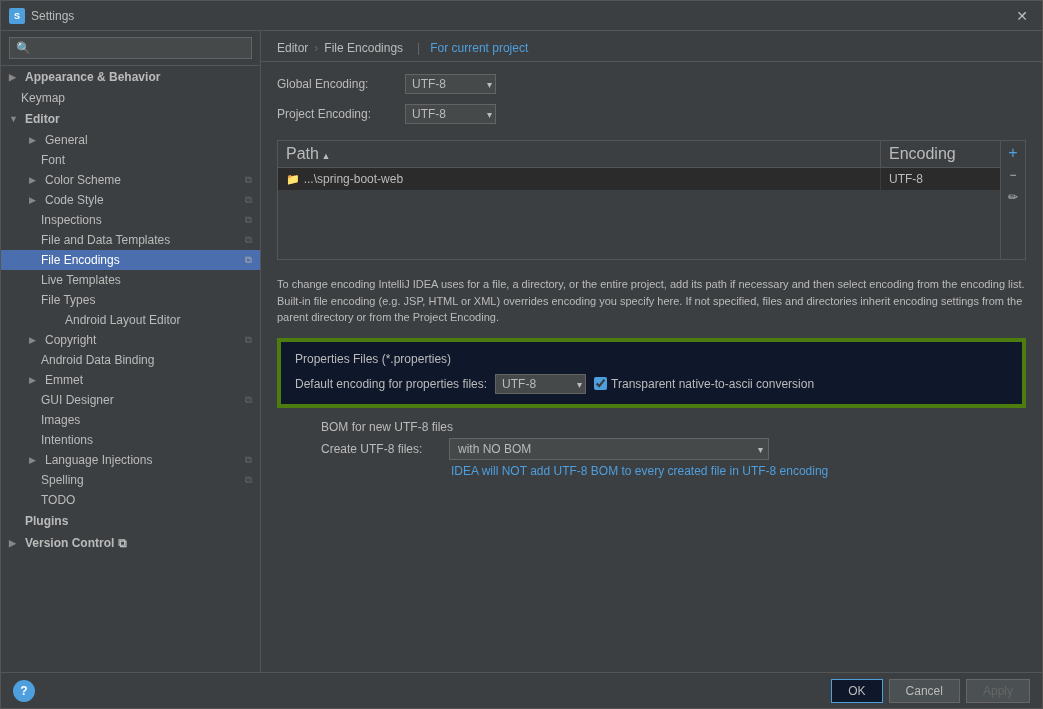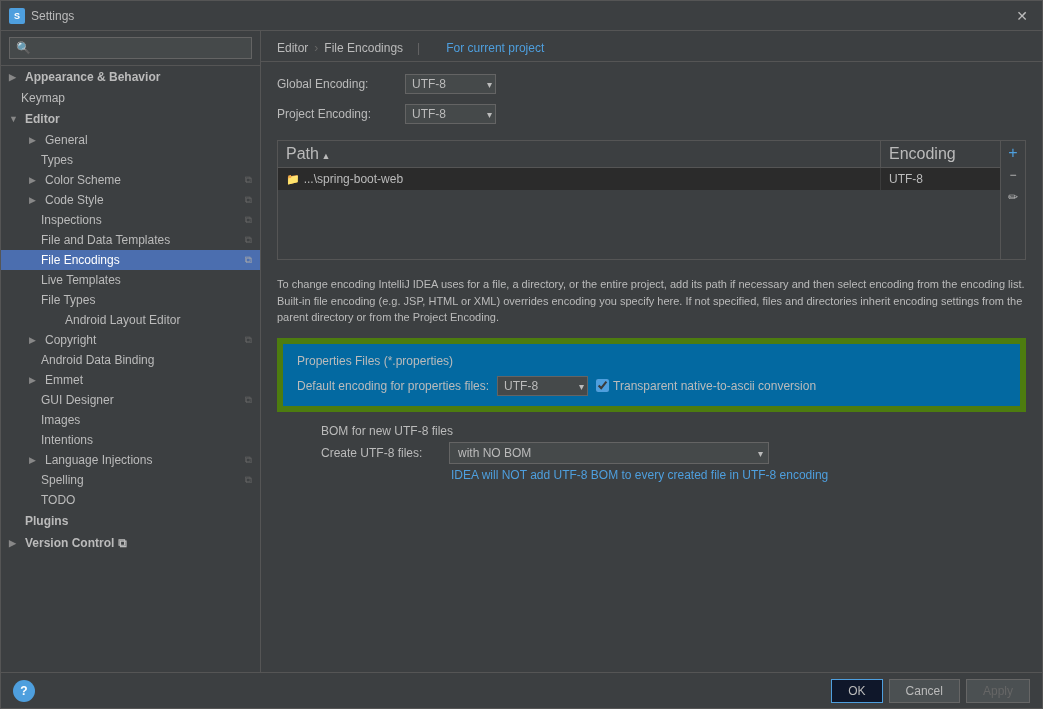--- a/index.html
+++ b/index.html
@@ -40,21 +40,21 @@
     .table-header-row { display: flex; background: #3c3f41; border-bottom: 1px solid #555; align-items: center; }
     .th { padding: 4px 8px; color: #bbb; font-size: 16px; }
     .th.sort-asc::after { content: ' ▲'; font-size: 9px; }
     .th.path-col { flex: 1; }
     .th.enc-col { width: 120px; flex-shrink: 0; }
     .tr { display: flex; align-items: center; background: #2b2b2b; }
     .td { padding: 4px 8px; color: #bbb; font-size: 12px; }
     .td.path-col { flex: 1; display: flex; align-items: center; gap: 4px; }
     .td.enc-col { width: 120px; flex-shrink: 0; }
     .info-text { color: #bbb; font-size: 11px; line-height: 1.5; background: #3c3f41; padding: 0; }
-    .properties-box { border: 6px solid #4d7c0f; padding: 10px 14px; background: #0369a1; }
+    .properties-box { border: 4px solid #4d7c0f; padding: 10px 14px; background: #0f172a; }
     .properties-title { color: #bbb; margin-bottom: 8px; font-size: 12px; }
     .properties-row { display: flex; align-items: center; gap: 8px; }
     .bom-section { display: flex; flex-direction: column; gap: 4px; margin-left: 44px; }
     .bom-label { color: #bbb; font-size: 12px; }
     .bom-row { display: flex; align-items: center; gap: 8px; }
     .bom-select-wrapper { position: relative; display: inline-block; }
     .bom-select-wrapper::after { content: '▾'; position: absolute; right: 6px; top: 50%; transform: translateY(-50%); color: #bbb; pointer-events: none; font-size: 10px; }
     .bom-select { background: #45494a; border: 1px solid #646464; color: #bbb; padding: 3px 24px 3px 8px; outline: none; font-size: 12px; cursor: pointer; appearance: none; -webkit-appearance: none; width: 320px; }
     .bom-note { color: #bbb; font-size: 11px; margin-left: 130px; }
     .bom-note span { color: #4e9fde; }
@@ -97,21 +97,21 @@
           <span class="expand-icon">▼</span>
           <span>Editor</span>
         </div>
 
         <div class="sidebar-item" style="padding-left:28px;">
           <span class="expand-icon">▶</span>
           <span>General</span>
         </div>
 
         <div class="sidebar-item" style="padding-left:40px;">
-          <span>Types</span>
+          <span>Font</span>
         </div>
 
         <div class="sidebar-item" style="padding-left:28px;">
           <span class="expand-icon">▶</span>
           <span>Color Scheme</span>
           <span class="copy-icon">⧉</span>
         </div>
 
         <div class="sidebar-item" style="padding-left:28px;">
           <span class="expand-icon">▶</span>
@@ -203,21 +203,21 @@
       </div>
     </div>
 
     <div class="main">
 
       <div class="breadcrumb">
         <span style="color:#bbb;">Editor</span>
         <span style="color:#666;">›</span>
         <span style="color:#bbb; font-weight:500;">File Encodings</span>
         <span style="color:#666; margin-left:8px;">|</span>
-        <span style="color:#4e9fde; cursor:pointer; margin-left:20px;">For current project</span>
+        <span style="color:#4e9fde; cursor:pointer; margin-left:4px;">For current project</span>
       </div>
 
       <div class="main-content">
 
         <div style="display:flex; flex-direction:column; gap:6px;">
           <div class="encoding-row">
             <span class="encoding-label">Global Encoding:</span>
             <div class="select-wrapper">
               <select class="select-box">
                 <option>UTF-8</option>

